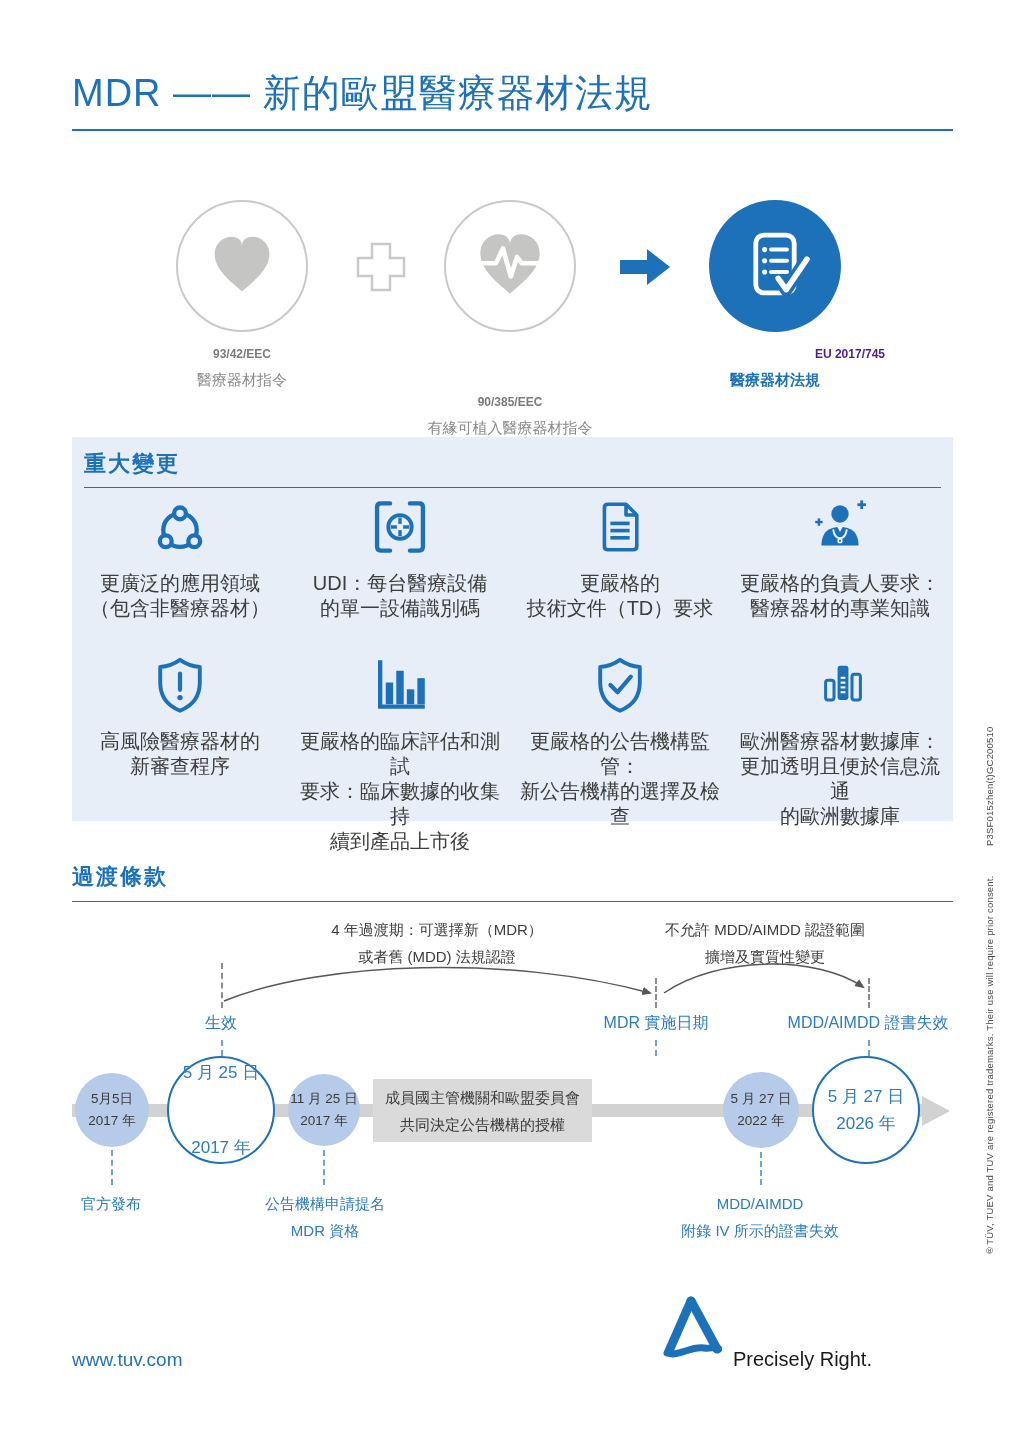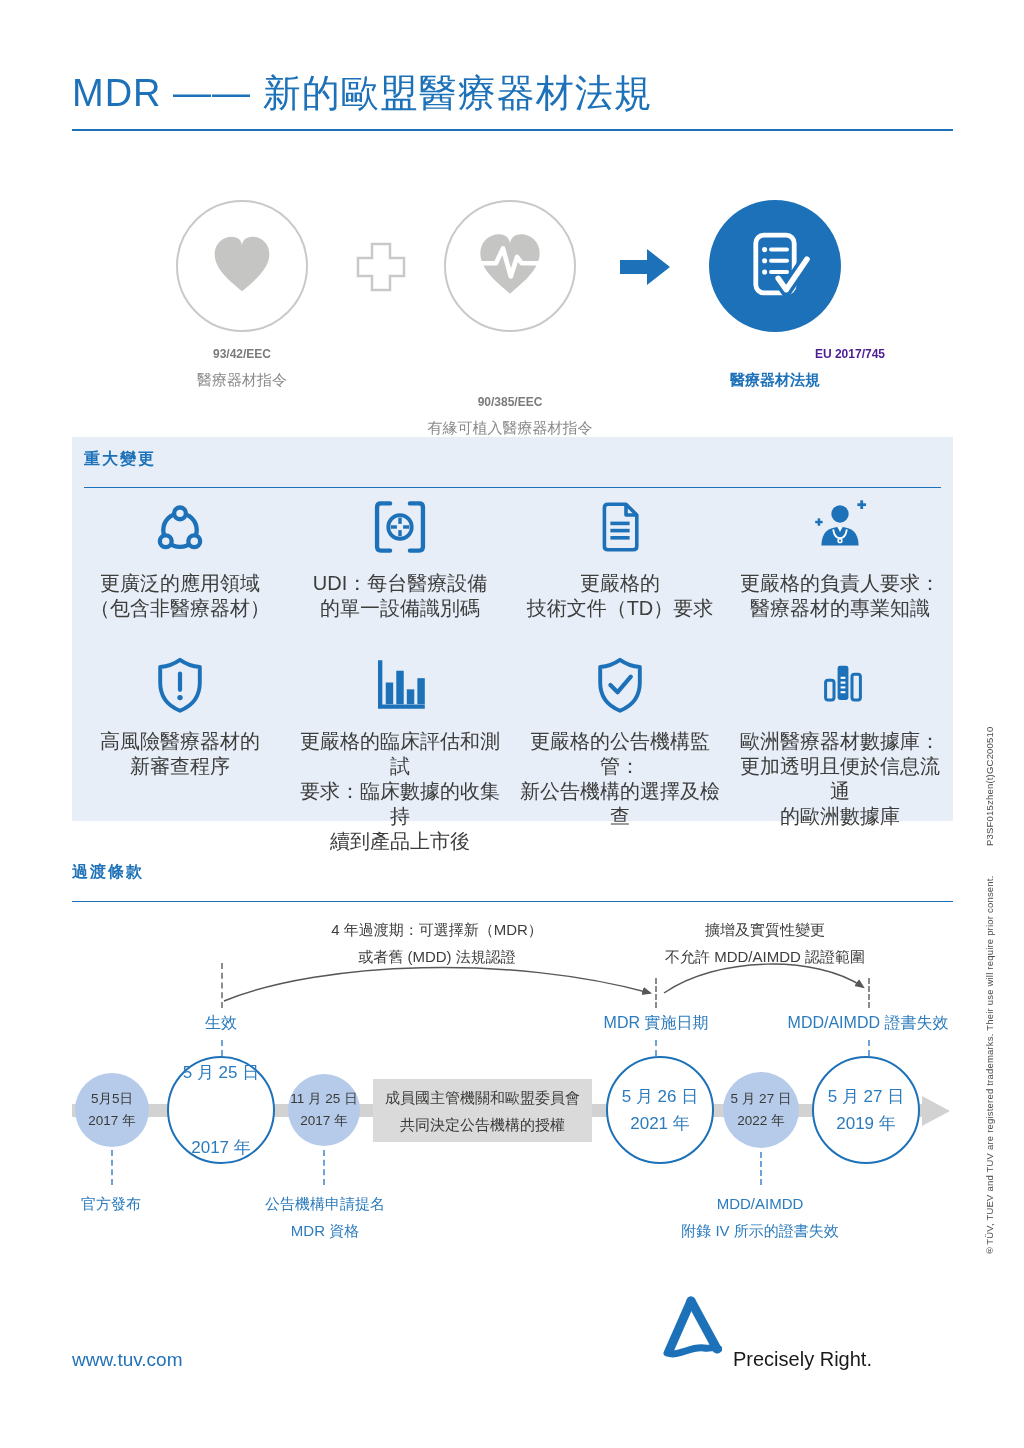--- a/index.html
+++ b/index.html
@@ -20,21 +20,21 @@
   .circle-solid { width:132px; height:132px; border-radius:50%; background:#1d71b8;
     display:flex; align-items:center; justify-content:center; }
   .dir-label { text-align:center; }
   .dir-code { font-size:12px; font-weight:bold; color:#7b7b7a; line-height:25px; }
   .dir-name { font-size:15px; color:#8a8a89; line-height:25px; }
   .dir-code.blue { color:#4c1d95; font-weight:bold;text-align:right; }
   .dir-name.blue { color:#1d71b8; font-weight:bold; }
 
   
   .panel { left:72px; top:437px; width:881px; height:384px; background:#e7eef8; }
-  .sec-head { font-size:16px; font-weight:bold; color:#1d71b8; letter-spacing:2px; }
+  .sec-head { font-size:22px; font-weight:bold; color:#1d71b8; letter-spacing:2px; }
   .sec-rule { border-top:1.5px solid #1d71b8; }
   .cell { width:216px; text-align:center; }
   .cell .icon-box { height:64px; display:flex; align-items:center; justify-content:center; }
   .cap { font-size:20px; line-height:25px; color:#3d3d3c; text-align:center; }
 
   
   .ann { font-size:15px; line-height:27px; color:#3d3d3c; text-align:center; width:300px; }
   .ms-label { font-size:16px; color:#2b7bbd; text-align:center; }
   .dash-gray { width:0; border-left:2px dashed #8c8c8c; }
   .dash-blue { width:0; border-left:2px dashed #6fa3d8; }
@@ -283,22 +283,22 @@
   </div>
 
   <div class="abs sec-head" style="left:72px; top:862px;">過渡條款</div>
   <div class="abs sec-rule" style="left:72px; top:901px; width:881px;"></div>
 
   <div class="abs ann" style="left:287px; top:916px;">
     <div>4 年過渡期：可選擇新（MDR）</div>
     <div>或者舊 (MDD) 法規認證</div>
   </div>
   <div class="abs ann" style="left:615px; top:916px;">
+    <div>不允許 MDD/AIMDD 認證範圍</div>
     <div>擴增及實質性變更</div>
-    <div>不允許 MDD/AIMDD 認證範圍</div>
   </div>
 
   <div class="abs" style="left:72px; top:953px;">
     <svg width="881" height="62" viewBox="0 0 881 62">
       <defs>
         <marker id="arrow" orient="auto" markerWidth="9" markerHeight="9" refX="5.5" refY="3">
           <path d="M0,0 L7,3 L0,6 Z" fill="#575756"></path>
         </marker>
       </defs>
       <path d="M152,48 C250,8 440,2 578,40" fill="none" stroke="#575756" stroke-width="1.4" marker-end="url(#arrow)"></path>
@@ -330,31 +330,27 @@
     <div>2017 年</div>
   </div>
   <div class="abs node minor" style="left:288px; top:1074px; width:72px; height:72px;">
     <div>11 月 25 日</div>
     <div>2017 年</div>
   </div>
   <div class="abs gray-box">
     <div>成員國主管機關和歐盟委員會</div>
     <div>共同決定公告機構的授權</div>
   </div>
-  <div class="abs node major" style="left:606px; top:1056px; width:108px; height:108px;">
-    <div>5 月 26 日</div>
-    <div>2021 年</div>
-  </div>
   <div class="abs node minor" style="left:723px; top:1072px; width:76px; height:76px;">
     <div>5 月 27 日</div>
     <div>2022 年</div>
   </div>
   <div class="abs node major" style="left:812px; top:1056px; width:108px; height:108px;">
     <div>5 月 27 日</div>
-    <div>2019 年</div>
+    <div>2026 年</div>
   </div>
 
   <div class="abs dash-blue" style="left:111px; top:1150px; height:35px;"></div>
   <div class="abs dash-blue" style="left:323px; top:1150px; height:35px;"></div>
   <div class="abs dash-blue" style="left:760px; top:1152px; height:33px;"></div>
 
   <div class="abs below-label" style="left:61px; top:1190px; width:100px;">
     <div>官方發布</div>
   </div>
   <div class="abs below-label" style="left:225px; top:1190px; width:200px;">

